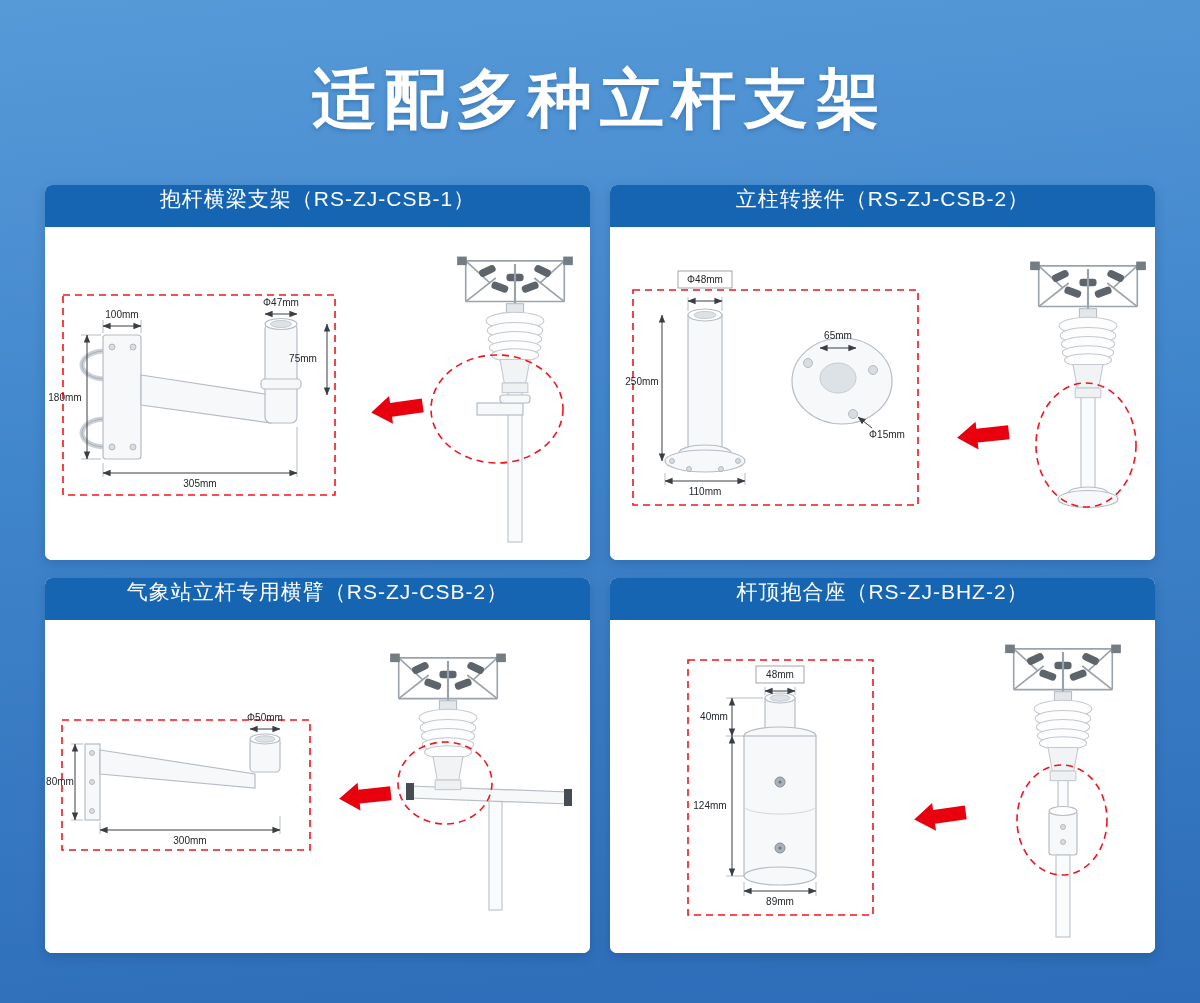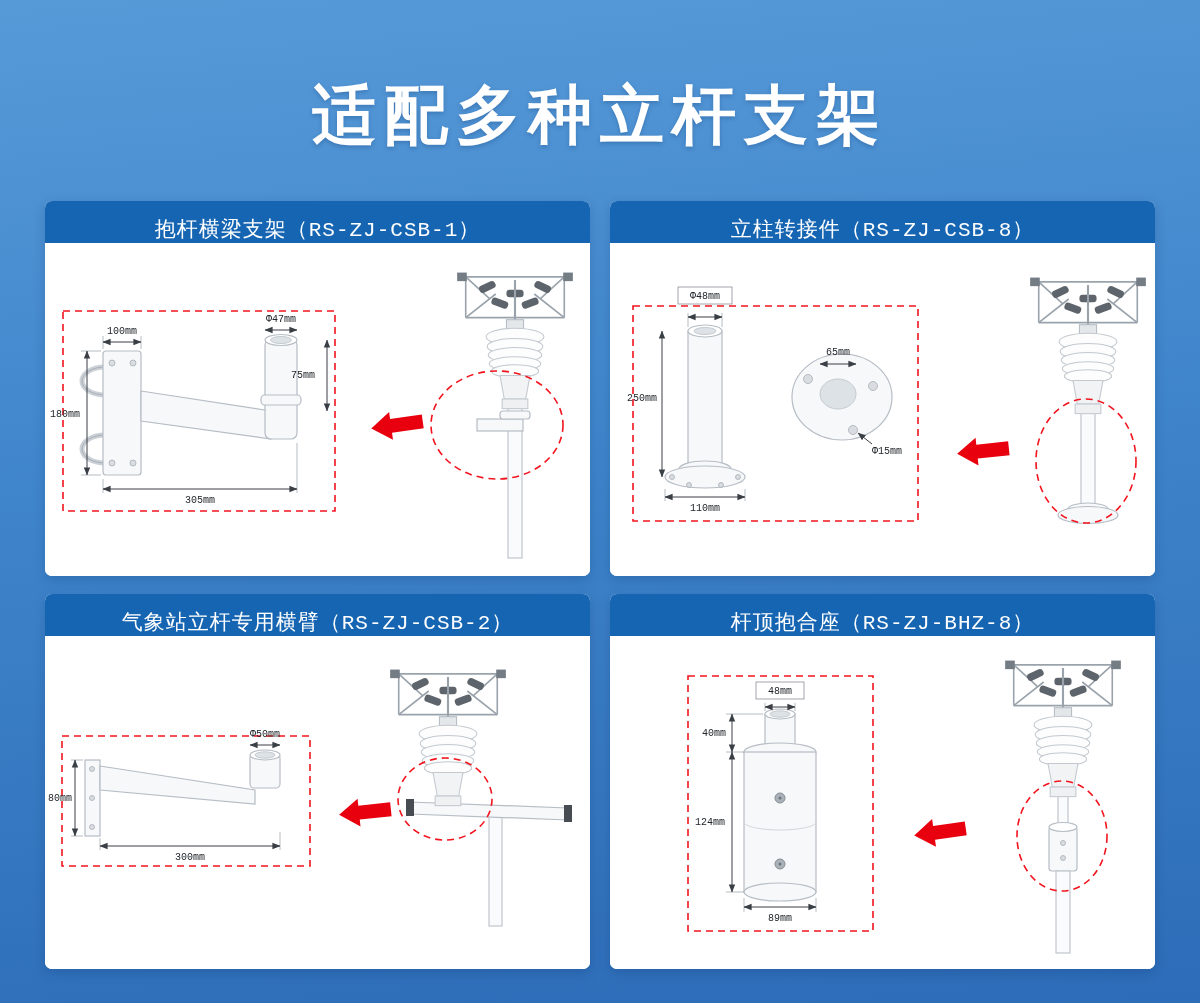--- a/index.html
+++ b/index.html
@@ -1,42 +1,42 @@
 <!DOCTYPE html>
 <html><head>
 <meta charset="utf-8">
 <style>
   * { margin:0; padding:0; box-sizing:border-box; }
   html,body { width:1200px; height:1003px; }
   body { font-family:"Liberation Sans","DejaVu Sans",sans-serif; }
   .page {
     width:1200px; height:1003px;
     background:linear-gradient(175deg,#579ad8 0%, #3f85cb 45%, #2d6cb8 100%);
-    padding:16px 45px; overflow:hidden;font-family:Liberation Mono, monospace;
+    padding:0 45px; overflow:hidden;
   }
   .page-title {
     height:185px; padding-top:56px;
     text-align:center; color:#ffffff;
     font-size:64px; font-weight:bold; letter-spacing:8px;
     text-shadow:0 2px 4px rgba(0,40,90,.25);
     white-space:nowrap;
   }
   .grid {
     display:grid;
     grid-template-columns:545px 545px;
     gap:18px 20px;
   }
   .card {
     width:545px; height:375px; background:#ffffff;
     border-radius:7px; overflow:hidden;
     box-shadow:0 4px 12px rgba(0,40,90,.20);
   }
   .card-header {
     height:42px; background:#1565b2; color:#ffffff;
-    display:flex; align-items:flex-end; justify-content:center;
+    display:flex; align-items:flex-start; justify-content:center;
     font-size:21px; letter-spacing:1px; font-weight:500;
   }
   .card-body { height:333px; position:relative; background:#ffffff; }
   svg.fig { display:block; width:545px; height:333px; }
 
   
   .part      { fill:#f6f8f9; stroke:#b6bdc5; stroke-width:1.2; }
   .part-top  { fill:#ffffff; stroke:#b6bdc5; stroke-width:1.2; }
   .part-inner{ fill:#dde2e6; stroke:#c5cbd1; stroke-width:1; }
   .pole      { fill:#fafbfc; stroke:#c0c6cd; stroke-width:1.2; }
@@ -154,21 +154,21 @@
             <rect class="part" x="455" y="168" width="30" height="8" rx="3"></rect>
             <use href="#sym-station" x="395" y="23" width="150" height="161"></use>
           </g>
           <ellipse class="hl-ellipse" cx="452" cy="182" rx="66" ry="54"></ellipse>
         </svg>
       </div>
     </section>
 
     <section class="card">
       <header class="card-header">
-        <span>立柱转接件（RS-ZJ-CSB-8）</span>
+        <span>立柱转接件（RS-ZJ-CSB-2）</span>
       </header>
       <div class="card-body">
         <svg class="fig" viewBox="0 0 545 333">
           <rect class="hl-rect" x="23" y="63" width="285" height="215"></rect>
 
           <g>
             <rect class="part" x="78" y="88" width="34" height="138"></rect>
             <ellipse class="part" cx="95" cy="226" rx="26" ry="8"></ellipse>
             <ellipse class="part" cx="95" cy="234" rx="40" ry="11"></ellipse>
             <circle class="hole" cx="62" cy="234" r="2.5"></circle>
@@ -265,21 +265,21 @@
             <rect class="capend" x="519" y="169" width="8" height="17"></rect>
             <use href="#sym-station" x="328" y="27" width="150" height="161"></use>
           </g>
           <ellipse class="hl-ellipse" cx="400" cy="163" rx="47" ry="41"></ellipse>
         </svg>
       </div>
     </section>
 
     <section class="card">
       <header class="card-header">
-        <span>杆顶抱合座（RS-ZJ-BHZ-8）</span>
+        <span>杆顶抱合座（RS-ZJ-BHZ-2）</span>
       </header>
       <div class="card-body">
         <svg class="fig" viewBox="0 0 545 333">
           <rect class="hl-rect" x="78" y="40" width="185" height="255"></rect>
 
           <g>
             <rect class="part" x="155" y="78" width="30" height="38"></rect>
             <ellipse class="part-top" cx="170" cy="78" rx="15" ry="5"></ellipse>
             <ellipse class="part-inner" cx="170" cy="78" rx="10" ry="3.2"></ellipse>
             <ellipse class="part" cx="170" cy="116" rx="36" ry="9"></ellipse>

